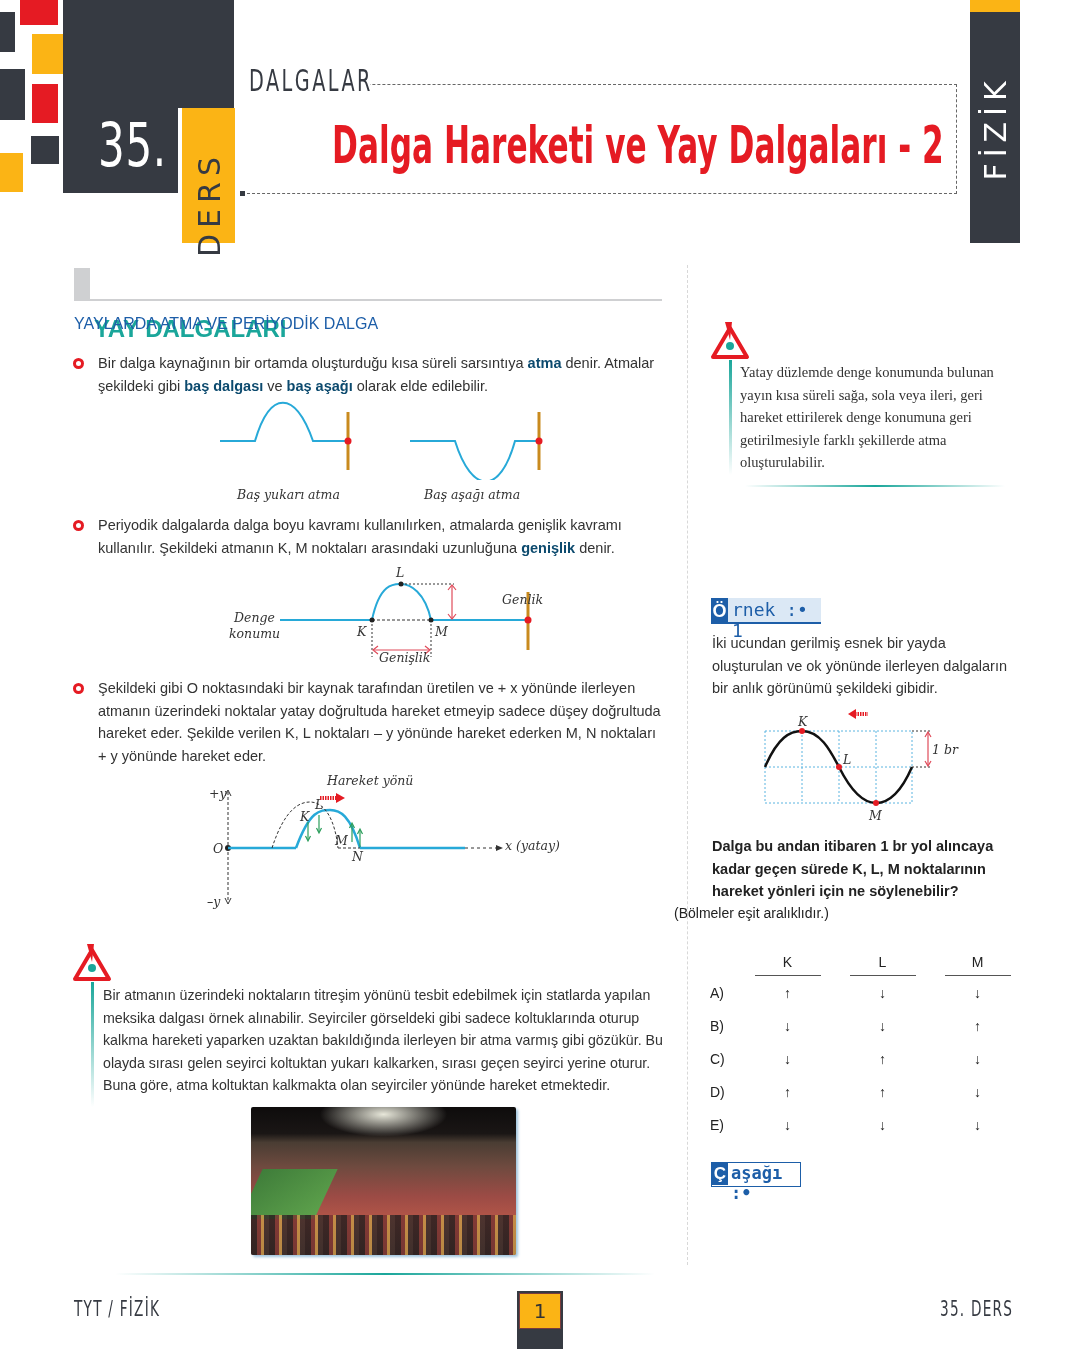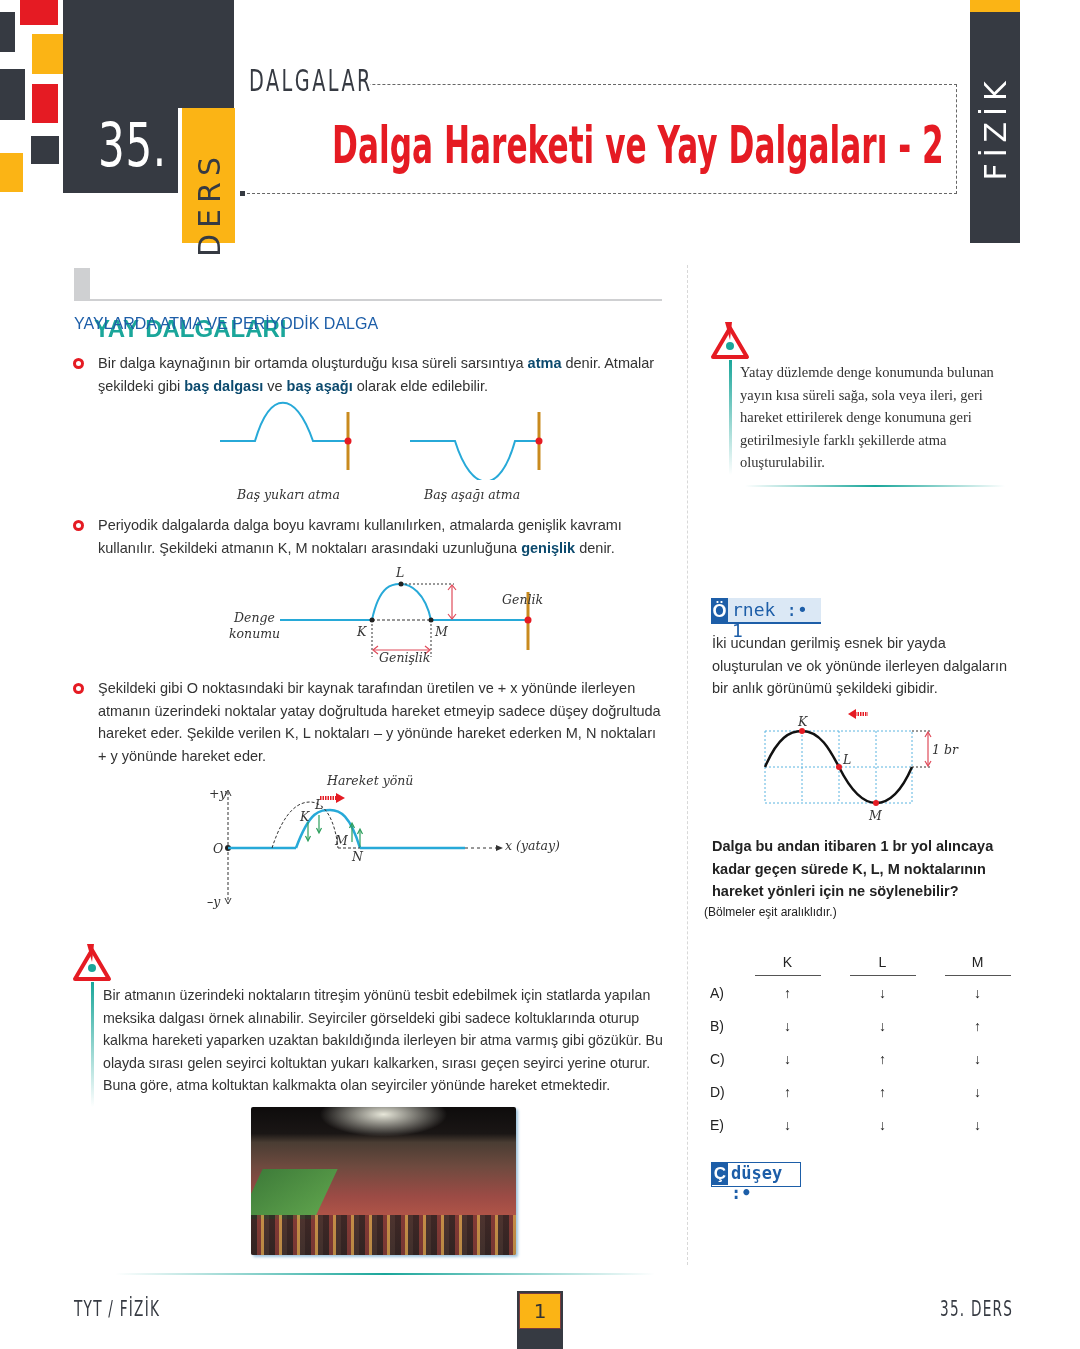--- a/index.html
+++ b/index.html
@@ -47,21 +47,21 @@
 
   .ornek { position: absolute; left: 711px; top: 598px; width: 110px; height: 26px; background: #dbe8f5; border-bottom: 2px solid #1d5ea8; }
   .ornek .cap { position: absolute; left: 0; top: 0; width: 17px; height: 26px; background: #1d5ea8; color: #fff; font-weight: bold; font-size: 18px; text-align: center; line-height: 26px; }
   .ornek .rest { position: absolute; left: 21px; top: 1px; font-size: 18px; font-weight: normal; color: #1d5ea8; font-family: "DejaVu Sans Mono", monospace; }
 
   .cozum { position: absolute; left: 711px; top: 1162px; width: 90px; height: 25px; background: #fff; border: 1.5px solid #1d5ea8; }
   .cozum .cap { position: absolute; left: 0; top: 0; width: 16px; height: 22px; background: #1d5ea8; color: #fff; font-weight: bold; font-size: 17px; text-align: center; line-height: 22px; }
   .cozum .rest { position: absolute; left: 19px; top: 0px; font-size: 17px; font-weight: bold; color: #1d5ea8; font-family: "DejaVu Sans Mono", monospace; }
 
   .q-bold { position: absolute; left: 712px; top: 835px; width: 300px; font-size: 14.5px; line-height: 22.5px; font-weight: bold; color: #222; }
-  .q-note { position: absolute; left: 704px; top: 905px; font-size: 12px; color: #222; }
+  .q-note { position: absolute; left: 674px; top: 905px; font-size: 14px; color: #222; }
 
   table.opts { position: absolute; left: 710px; top: 950px; border-collapse: collapse; font-size: 14px; color: #222; }
   table.opts th { font-weight: normal; height: 26px; vertical-align: top; padding-top: 4px; }
   table.opts th.c span { display: inline-block; width: 66px; border-bottom: 1.3px solid #555; padding-bottom: 5px; }
   table.opts td { height: 33px; text-align: center; }
   table.opts td.lab { text-align: left; width: 30px; }
   table.opts td.c, table.opts th.c { width: 95px; text-align: center; }
 
   .photo { position: absolute; left: 251px; top: 1107px; width: 265px; height: 148px; border-radius: 2px;
     background:
@@ -291,21 +291,21 @@
         <td class="lab">E)</td>
         <td class="c">↓</td>
         <td class="c">↓</td>
         <td class="c">↓</td>
       </tr>
   </tbody>
 </table>
 
 <div class="cozum">
   <div class="cap">Ç</div>
-  <div class="rest">düşey :•</div>
+  <div class="rest">aşağı :•</div>
 </div>
 
 <div class="footer-rule"></div>
 <div class="foot-left">TYT / FİZİK</div>
 <div class="page-num">
     <span>1</span>
   </div>
 <div class="foot-right">35. DERS</div>
 
 </body></html>

